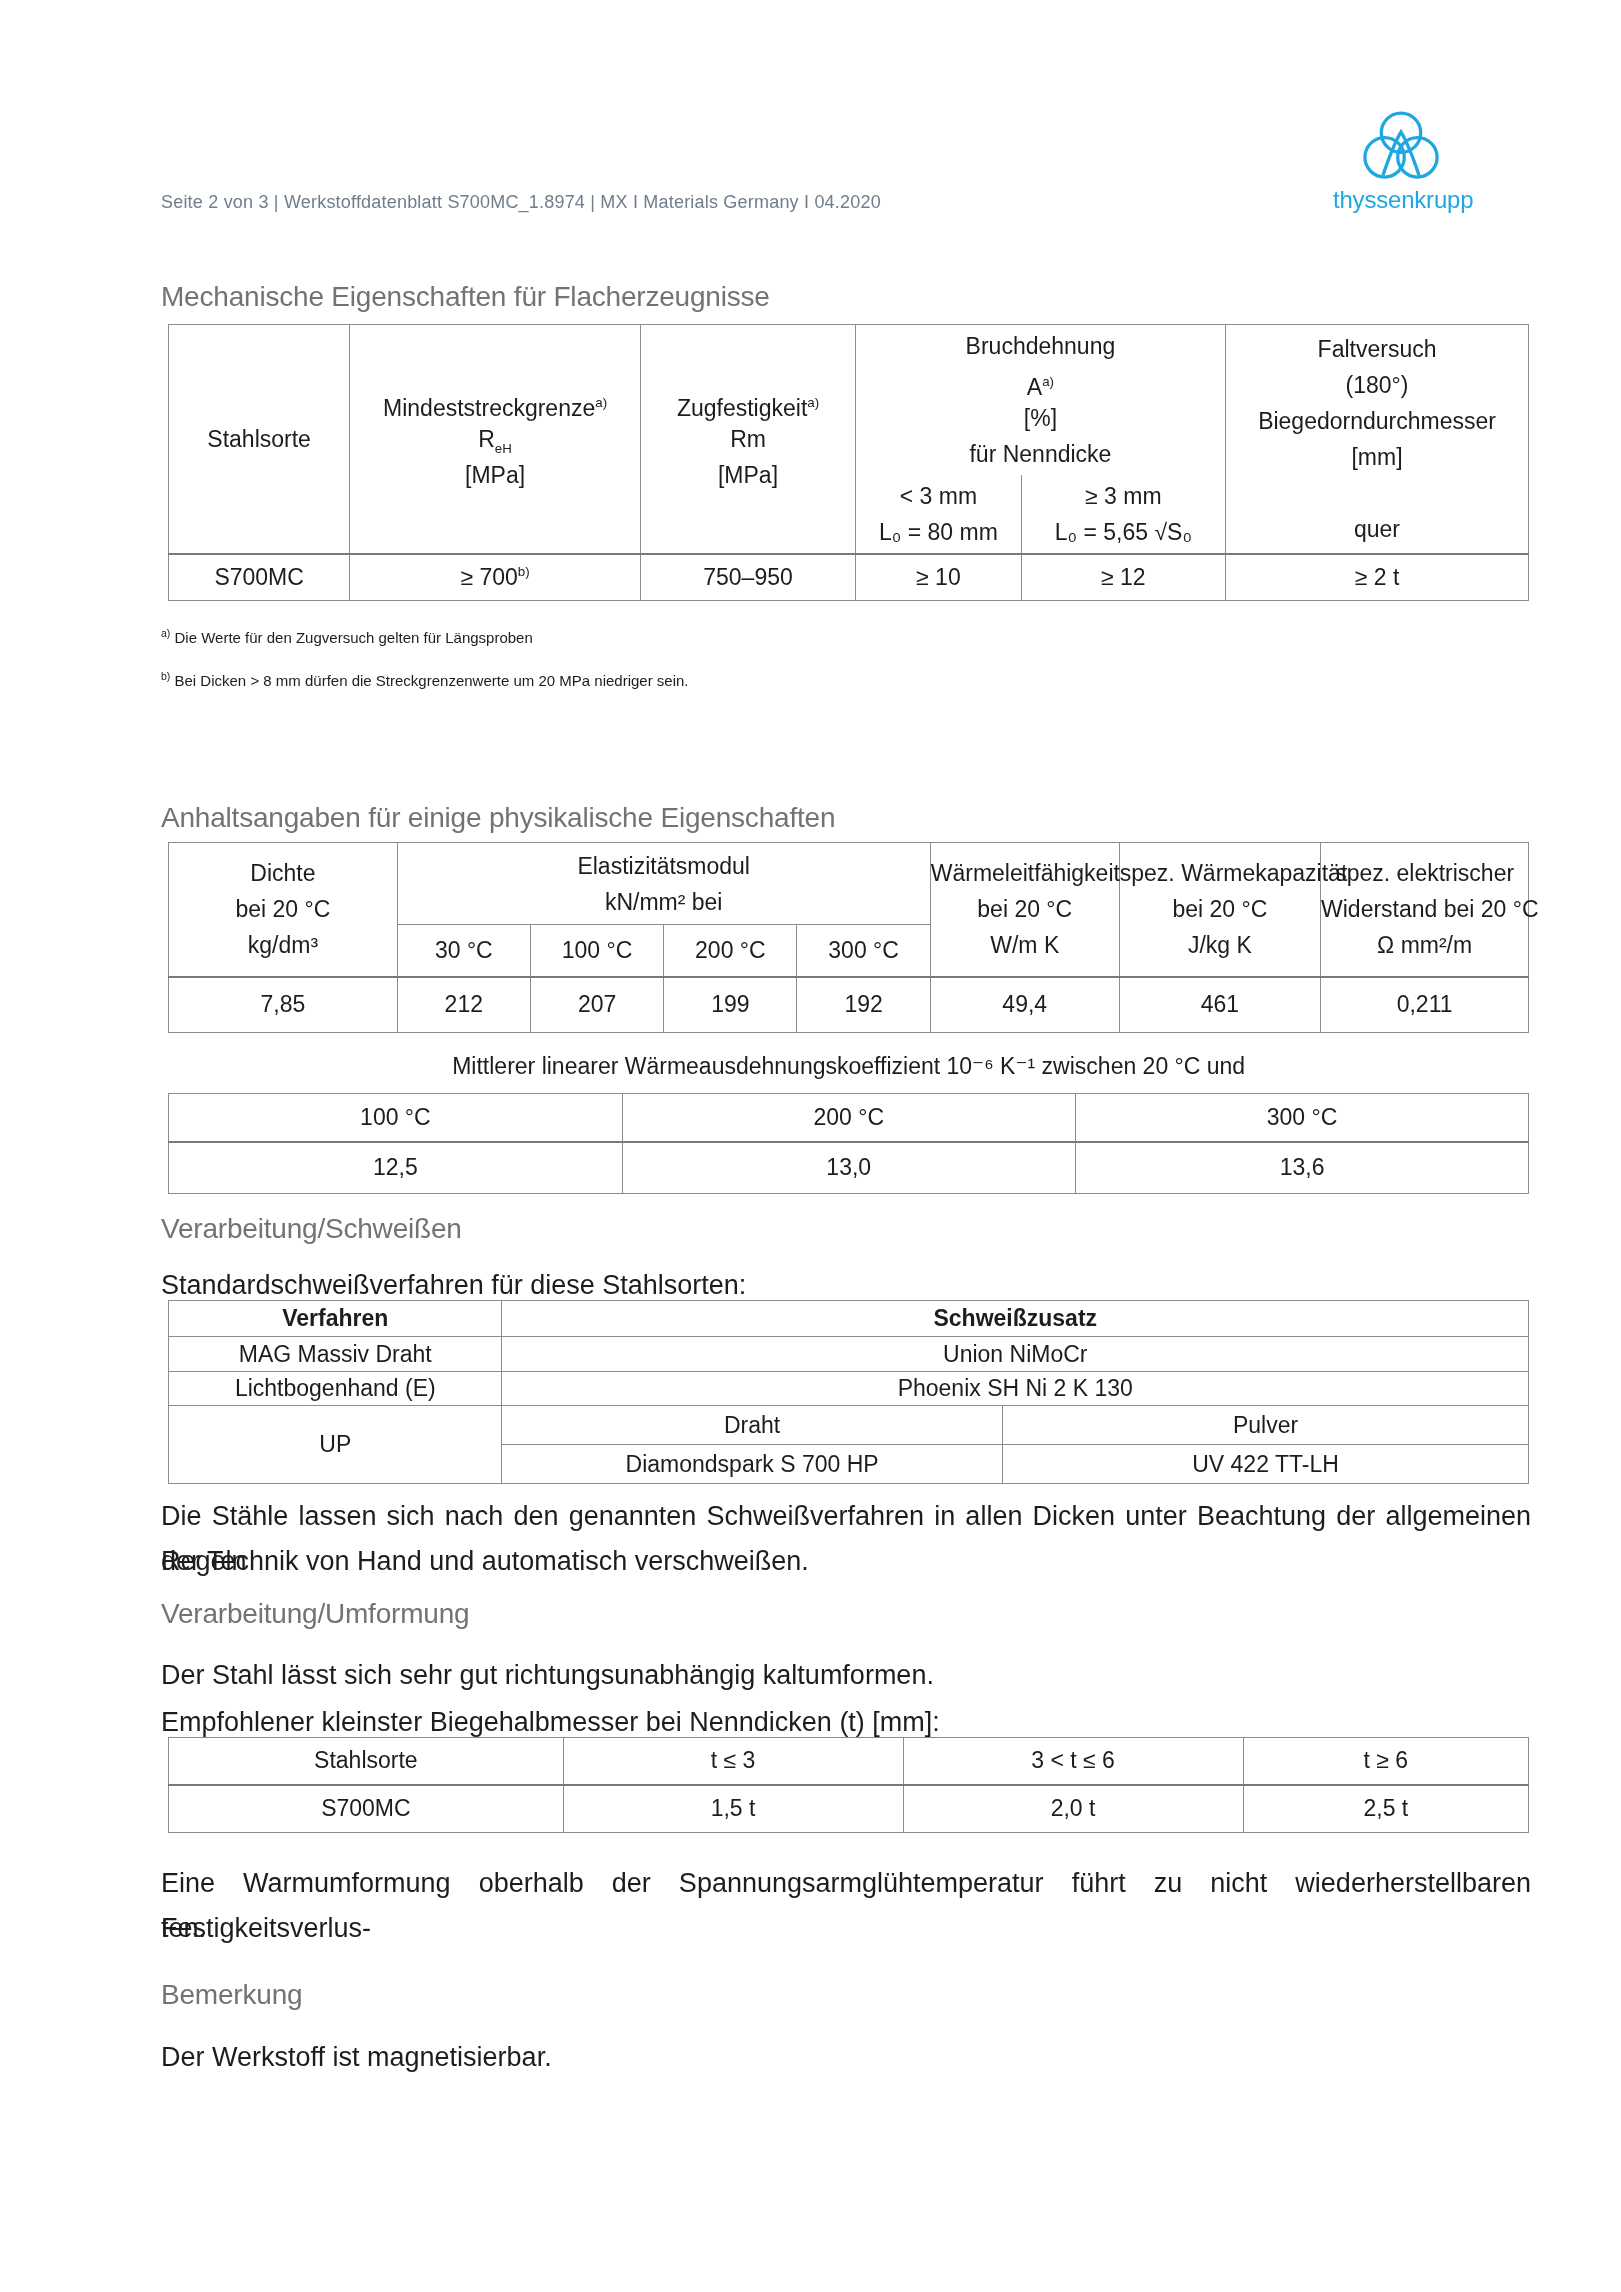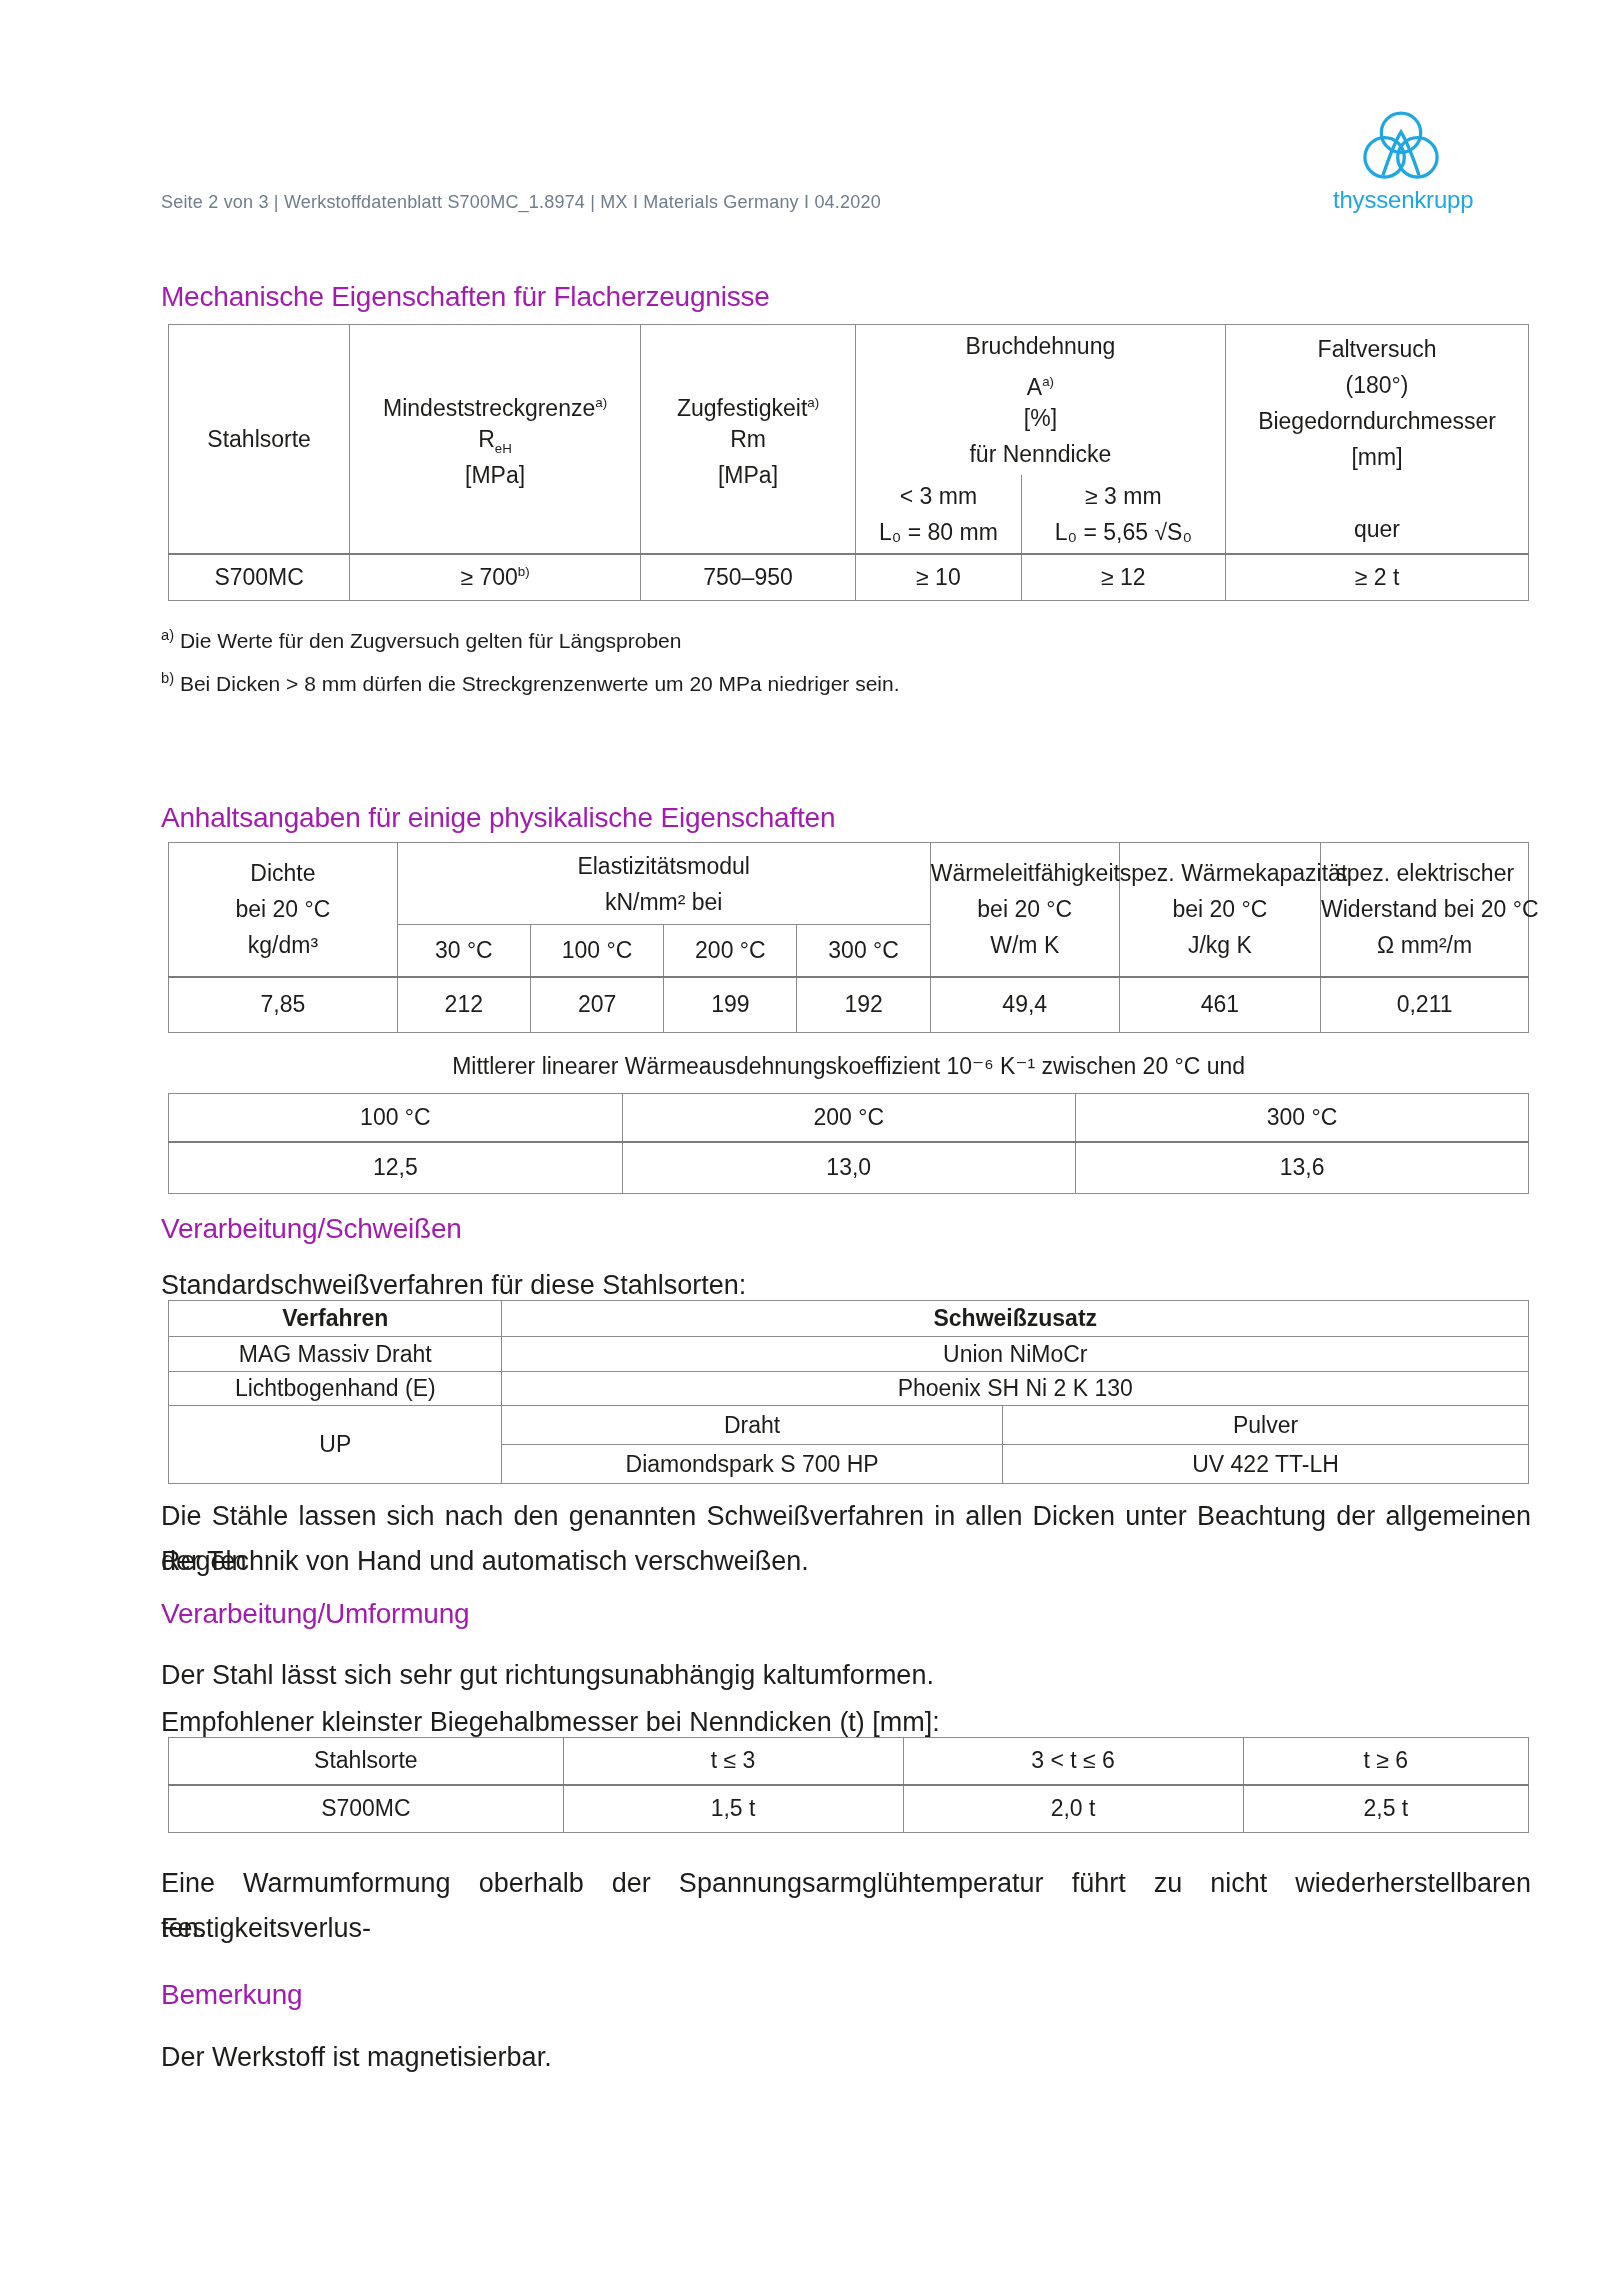--- a/index.html
+++ b/index.html
@@ -10,38 +10,38 @@
     color: #1d1d1b; overflow: hidden;
   }
   .content { position: absolute; left: 161px; top: 0; width: 1370px; height: 1700px; }
   .abs { position: absolute; left: 0; }
 
   .meta { font-size: 18px; color: #6f7d8d; letter-spacing: 0.2px; }
   .logo { position: absolute; left: 1333px; top: 109px; width: 136px; text-align: center; }
   .logo svg { display: block; margin: 0 auto; }
   .brand { font-size: 24px; color: #1ea7e0; margin-top: 0px; letter-spacing: -0.2px; }
 
-  h2.sec { font-size: 28px; font-weight: 400; color: #a21caf; margin: 0; letter-spacing: -0.2px; }
+  h2.sec { font-size: 28px; font-weight: 400; color: #737373; margin: 0; letter-spacing: -0.2px; }
 
   table.t { border-collapse: collapse; table-layout: fixed; width: 1361px; margin-left: 7.2px;
             font-size: 23px; color: #1d1d1b; }
   table.t td { border: 1.8px solid #8c8c8c; text-align: center; vertical-align: middle; padding: 0; }
   .line { height: 36px; line-height: 36px; white-space: nowrap; }
   td.hcell { vertical-align: top; padding-top: 7.2px; }
   tr.datarow td { border-top: 2.7px solid #7a7a7a; }
   td.noborder-b { border-bottom: 0 !important; }
   tr.subrow td { border-top: 0 !important; }
   td.leftal { text-align: left; padding-left: 13.4px; }
 
   sup { font-size: 58%; vertical-align: super; letter-spacing: 0; }
   sub { font-size: 58%; vertical-align: sub; }
 
   .body-text { font-size: 27px; line-height: 45px; }
   .fill-line { width: 1370px; text-align: justify; text-align-last: justify; white-space: normal; }
-  .fn { font-size: 21px; }
+  .fn { font-size: 15px; }
   .fn sup { font-size: 70%; }
   .caption { width: 1361px; margin-left: 7.2px; text-align: center; font-size: 23px; }
   .bold { font-weight: bold; }
   .spacer-line { height: 36px; }
 </style>
 </head>
 <body>
 
 <div class="page">
 

